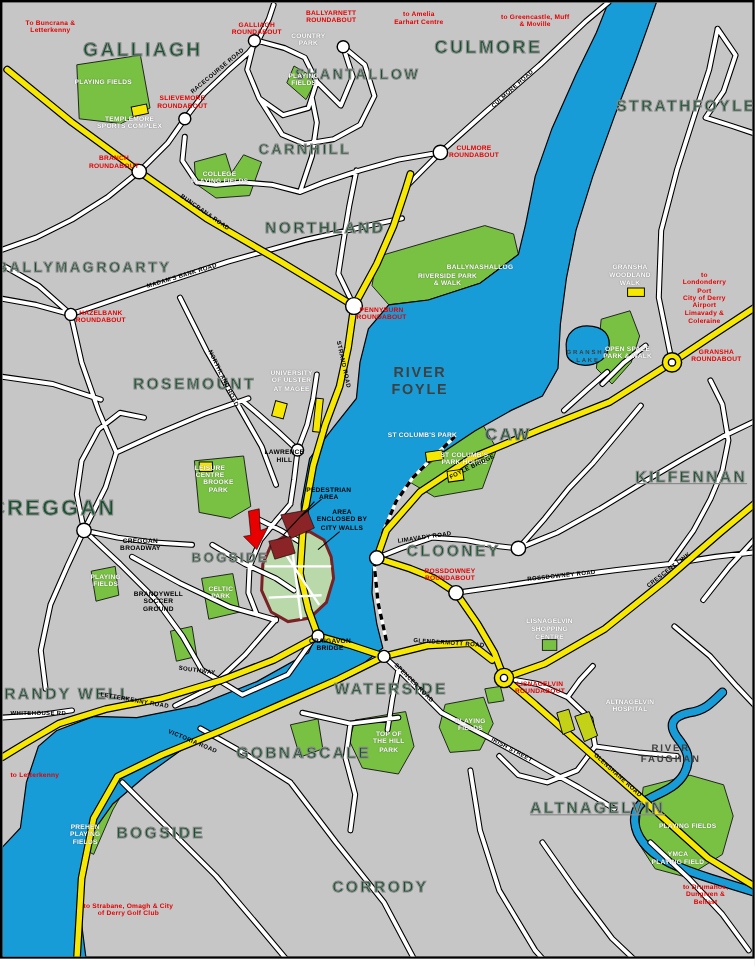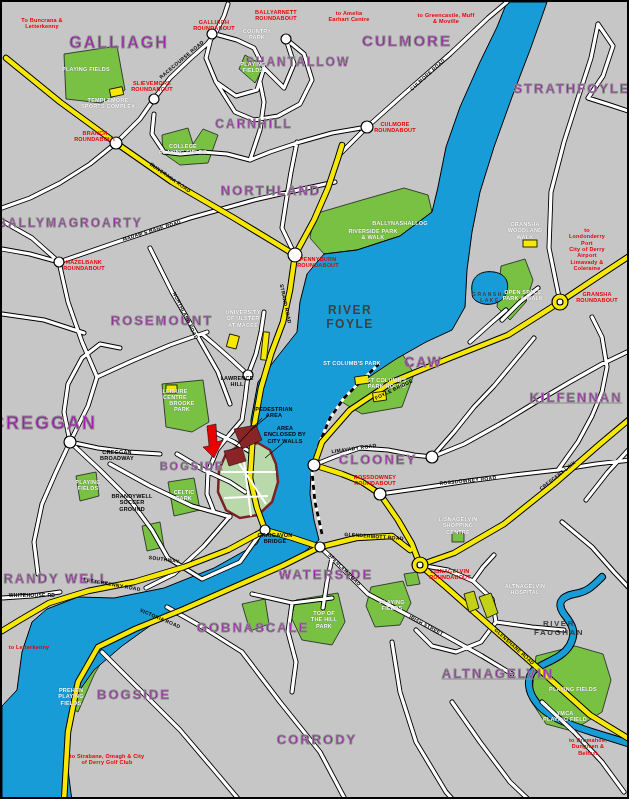--- a/index.html
+++ b/index.html
@@ -8,21 +8,21 @@
     border:2px solid #000;box-sizing:border-box;overflow:hidden;
     font-family:"Liberation Sans",sans-serif;
   }
   .map svg{position:absolute;left:0;top:0;}
   .lbl{
     position:absolute;transform:translate(-50%,-50%);
     white-space:pre-line;text-align:center;font-weight:bold;line-height:1.15;
     font-family:"Liberation Sans",sans-serif;pointer-events:none;
   }
   .district{
-    font-size:13px;color:#a21caf;-webkit-text-stroke:0.9px #8a8a8a;
+    font-size:13px;color:#14532d;-webkit-text-stroke:0.9px #8a8a8a;
     letter-spacing:2px;line-height:1.0;
   }
   .water{color:#404040;font-size:12px;letter-spacing:1.5px;}
   .red{color:#e60000;font-size:5.5px;letter-spacing:0.2px;}
   .park{color:#ffffff;font-size:5.5px;text-shadow:0 0 1px rgba(0,0,0,0.55);letter-spacing:0.2px;}
   .black{color:#000000;font-size:5.5px;letter-spacing:0.2px;}
   .roadname{color:#000000;font-size:5px;white-space:nowrap;letter-spacing:0.3px;}
 </style>
 </head>
 <body>

